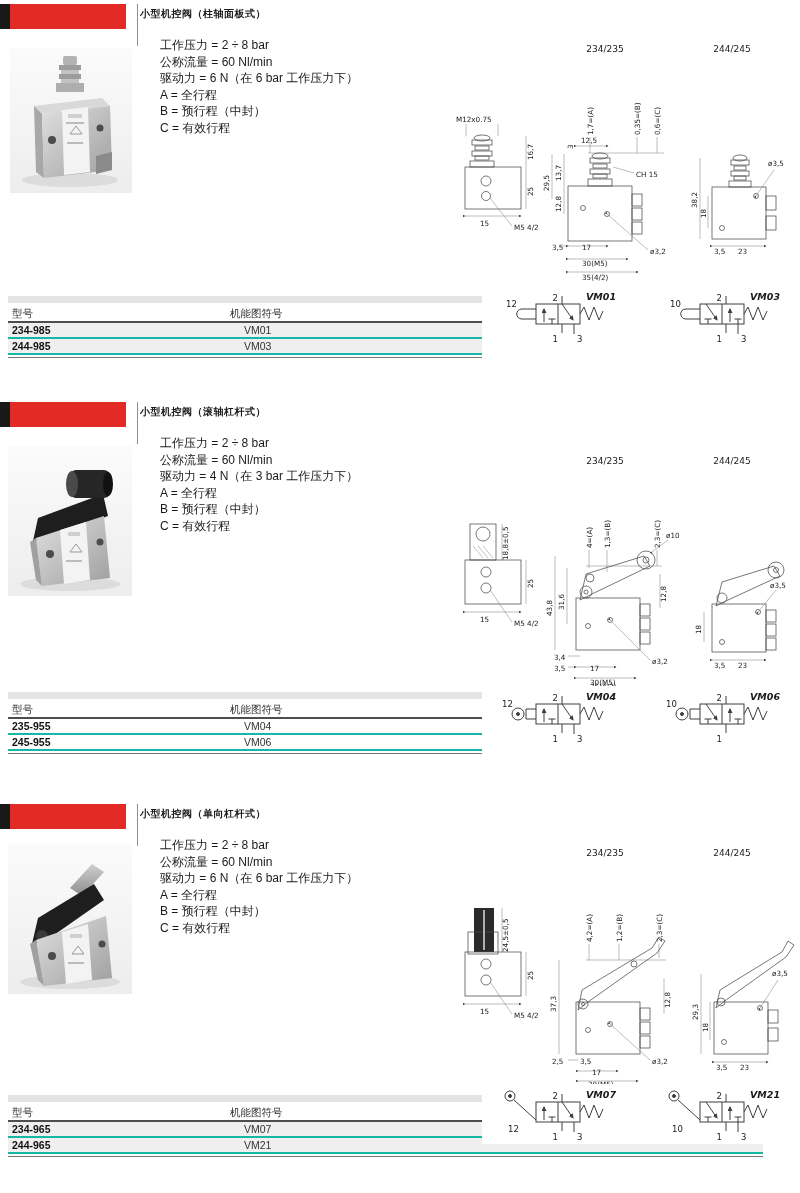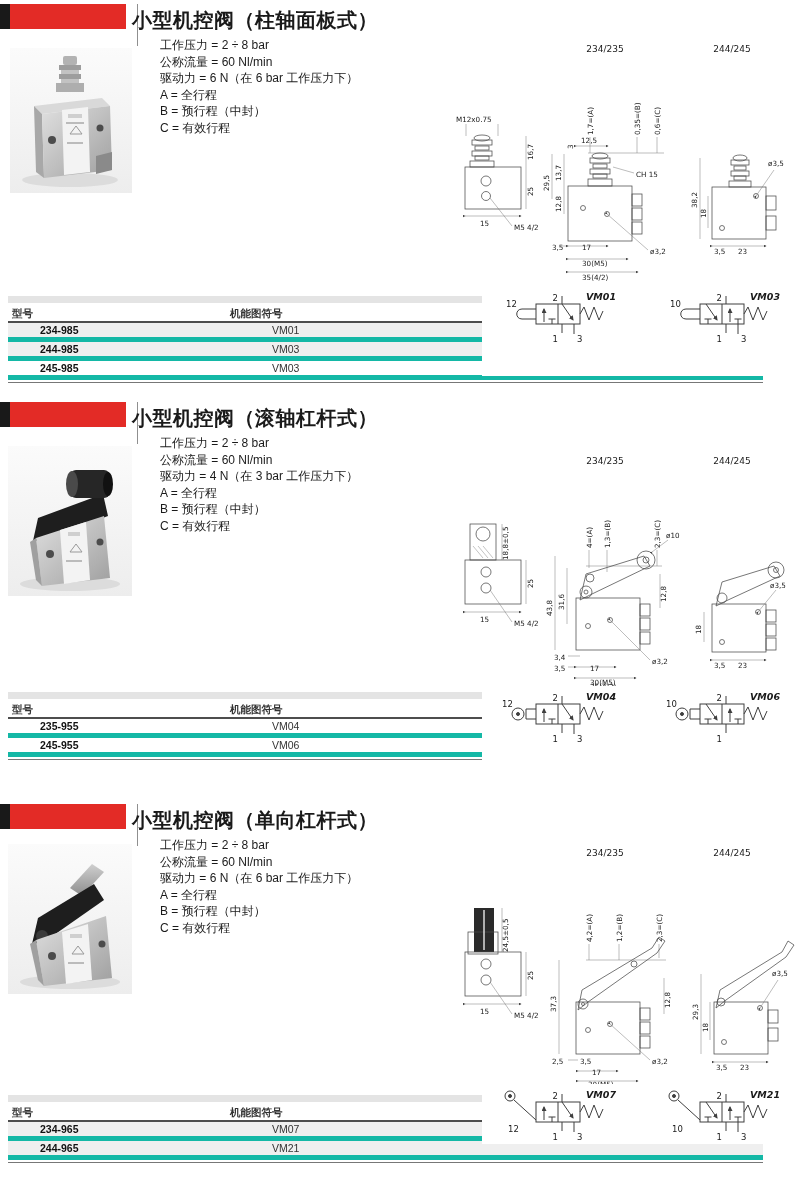--- a/index.html
+++ b/index.html
@@ -3,27 +3,27 @@
 <meta charset="utf-8">
 <style>
   html,body{margin:0;padding:0;background:#fff;}
   .page{position:relative;width:800px;height:1193px;background:#fff;overflow:hidden;
         font-family:"Liberation Sans","DejaVu Sans",sans-serif;color:#1a1a1a;}
   .abs{position:absolute;}
   
   .banner{position:absolute;left:0;width:126px;height:25px;background:#e32b26;}
   .banner .blk{position:absolute;left:0;top:0;width:10px;height:25px;background:#191919;}
   .vrule{position:absolute;left:137px;width:1px;height:42px;background:#8f8f8f;}
-  .sec-title{position:absolute;left:132px;font-size:20px;font-weight:bold;letter-spacing:.5px;white-space:nowrap;}
+  .sec-title{position:absolute;left:140px;font-size:10px;font-weight:bold;letter-spacing:.5px;white-space:nowrap;}
   .specs{position:absolute;left:160px;font-size:12px;line-height:16.6px;white-space:nowrap;}
   
   .tbl{position:absolute;left:8px;width:755px;font-size:10.5px;}
   .tbl-band{height:7px;background:#e4e4e4;margin-bottom:3px;}
-  .tbl-head{height:15px;line-height:15px;border-bottom:2px solid #4d4d4d;color:#333;font-weight:bold;}
-  .tbl-row{height:14px;line-height:14px;border-bottom:5px solid #14b8a6;padding-left:28px;}
+  .tbl-head{height:15px;line-height:15px;border-bottom:2px solid #4d4d4d;color:#333;}
+  .tbl-row{height:14px;line-height:14px;border-bottom:2px solid #14b8a6;}
   .tbl-row.alt{background:#efefef;}
   .tbl-end{height:2px;border-bottom:1px solid #777;}
   .c1{display:inline-block;width:218px;padding-left:4px;vertical-align:top;}
   .c2{display:inline-block;width:300px;vertical-align:top;}
   .tbl-row .c2{padding-left:14px;}
   .tbl-row .c1{font-weight:bold;color:#111;}
   .tbl-row .c2{color:#333;}
   
   svg text{font-family:"DejaVu Sans","Liberation Sans",sans-serif;}
   .dl{stroke:#4a4a4a;stroke-width:.75;fill:none;}
@@ -192,21 +192,20 @@
   </g>
 </svg>
 
 <div class="tbl" style="top:296px">
   <div class="tbl-band"></div>
   <div class="tbl-head">
     <span class="c1">型号</span><span class="c2">机能图符号</span>
   </div>
   <div class="tbl-row alt"><span class="c1">234-985</span><span class="c2">VM01</span></div>
   <div class="tbl-row alt"><span class="c1">244-985</span><span class="c2">VM03</span></div>
-  <div class="tbl-row"><span class="c1">245-985</span><span class="c2">VM03</span></div>
   <div class="tbl-end"></div>
 </div>
 
 <div class="symwrap" style="left:482px;top:286px;width:318px;height:90px">
   <svg style="position:absolute;left:14px;top:2px" width="140" height="56" viewBox="0 0 140 56">
     <g class="sl">
       <rect x="40" y="16" width="44" height="20"></rect>
           <line x1="62" y1="16" x2="62" y2="36"></line>
       <line x1="48" y1="34" x2="48" y2="21" marker-end="url(#ah)"></line>
       <line x1="56" y1="36" x2="56" y2="31"></line>

